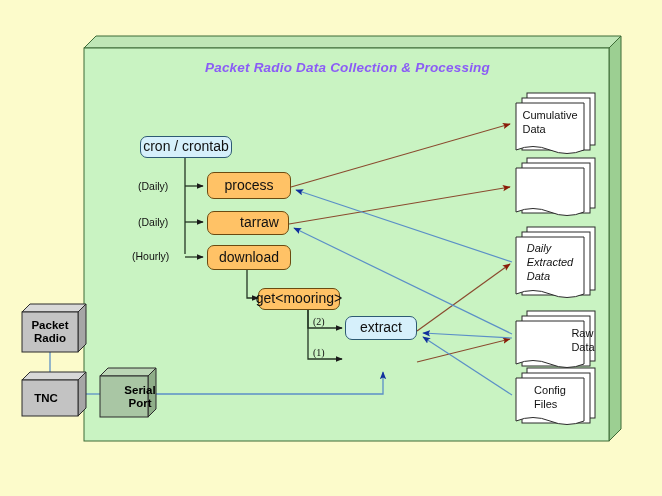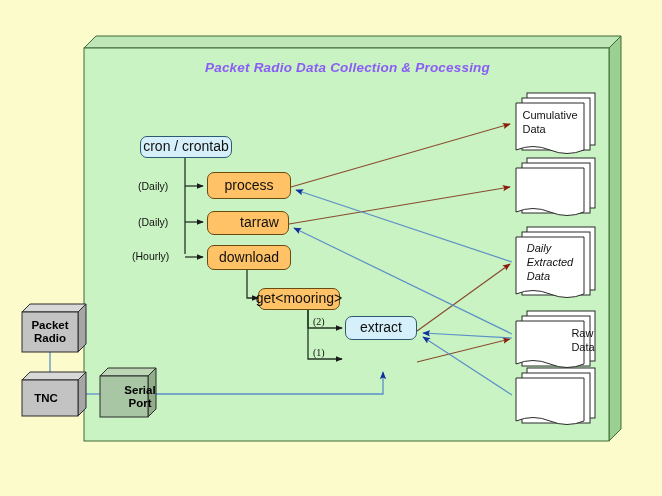--- a/index.html
+++ b/index.html
@@ -220,14 +220,20 @@
     </div>
   </div>
 
   <div class="doclabel" style="left:516px;top:320px;width:68px;height:42px;margin-left:33px;">
     <div>
       <div>Raw</div>
       <div>Data</div>
     </div>
   </div>
 
+  <div class="doclabel" style="left:516px;top:377px;width:68px;height:42px;">
+    <div>
+      <div>Config</div>
+      <div>Files</div>
+    </div>
+  </div>
 
 </div>
 
 </body></html>

